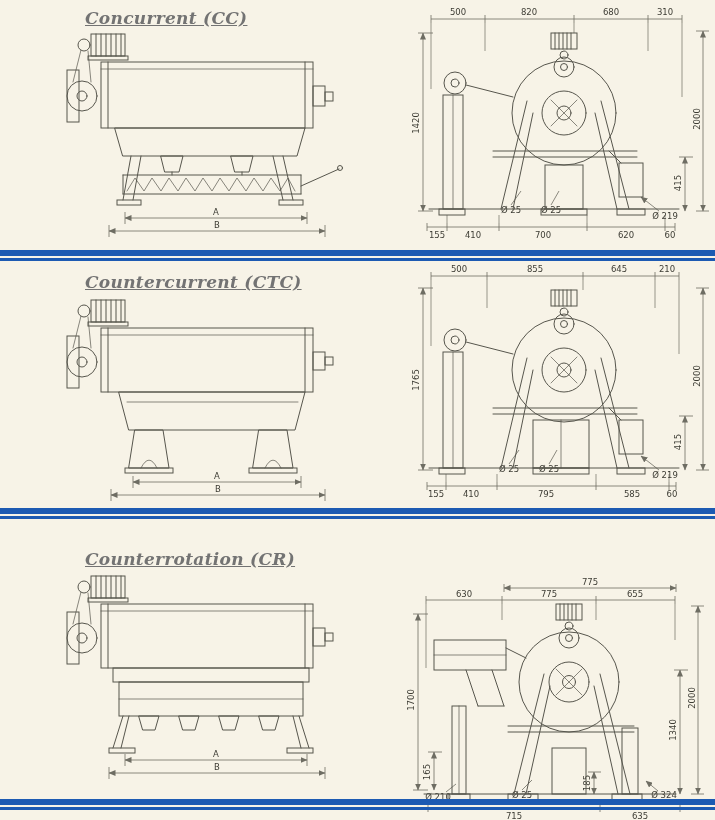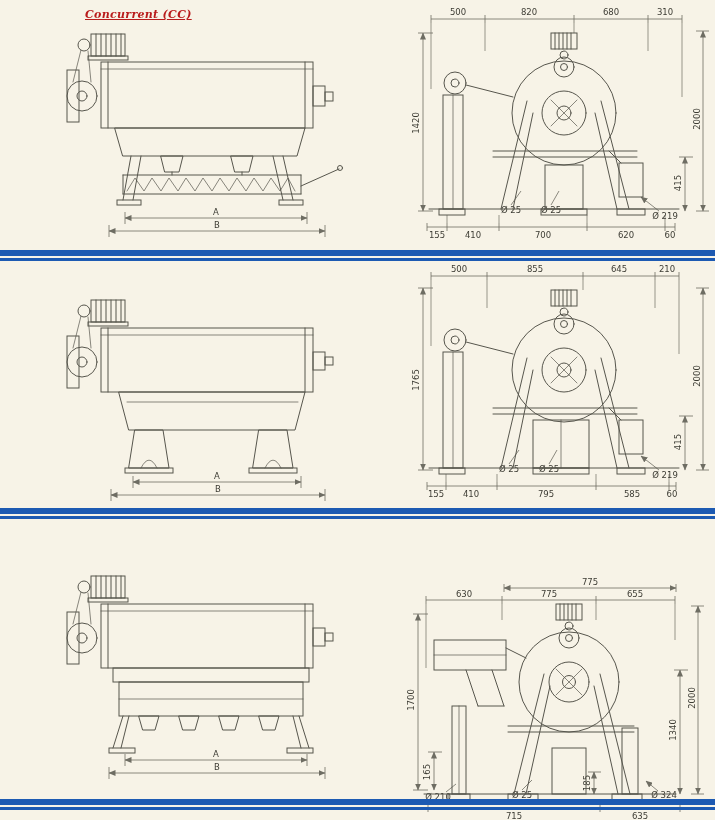--- a/index.html
+++ b/index.html
@@ -1,20 +1,20 @@
 <!DOCTYPE html>
 <html><head>
 <meta charset="utf-8">
 <style>
   * { margin:0; padding:0; box-sizing:border-box; }
   html,body { width:715px; height:820px; }
   body { position:relative; font-family:"DejaVu Sans", sans-serif; background:#f7f3e7; }
   .page { position:absolute; inset:0; overflow:hidden; }
   .title { position:absolute; font-family:"DejaVu Serif", serif; font-style:italic; font-weight:bold;
-           font-size:11px; color:#b91c1c; text-decoration:underline; letter-spacing:.3px; }
+           font-size:17px; color:#737373; text-decoration:underline; letter-spacing:.3px; }
   .fig { position:absolute; }
   svg { display:block; overflow:visible; }
   svg .ln  { stroke:#57564d; fill:none; stroke-width:1; stroke-linecap:round; }
   svg .thin{ stroke-width:.7; }
   svg .dim { stroke:#6e6d63; fill:none; stroke-width:.8; }
   svg text { font-family:"DejaVu Sans", sans-serif; font-size:8.5px; fill:#3d3c34; stroke:none; }
   .divider { position:absolute; left:0; width:715px; }
   .bar { width:100%; }
   .bar.thick { height:6px; }
   .bar.thin  { height:3px; margin-top:2px; }
@@ -223,20 +223,21 @@
       </g>
     </g>
   </svg>
   </div>
 
   <div class="divider" style="top:250px;">
     <div class="bar thick" style="background: rgb(29, 90, 178);"></div>
       <div class="bar thin" style="background: rgb(29, 90, 178);"></div>
   </div>
 
+  <div class="title" style="left:85px; top:272px;">Countercurrent (CTC)</div>
 
   <div class="fig" style="left:55px; top:290px;">
   <svg width="300" height="215" viewBox="0 0 300 215">
     <defs>
       <marker id="am3" markerWidth="7" markerHeight="6" refX="6.5" refY="3" orient="auto-start-reverse" markerUnits="userSpaceOnUse">
         <path d="M0,0 L7,3 L0,6 z" fill="#6e6d63"></path>
       </marker>
     </defs>
     <g class="ln">
       <g>
@@ -415,20 +416,21 @@
       </g>
     </g>
   </svg>
   </div>
 
   <div class="divider" style="top:508px;">
     <div class="bar thick" style="background: rgb(29, 90, 178);"></div>
       <div class="bar thin" style="background: rgb(29, 90, 178);"></div>
   </div>
 
+  <div class="title" style="left:85px; top:549px;">Counterrotation (CR)</div>
 
   <div class="fig" style="left:55px; top:568px;">
   <svg width="300" height="215" viewBox="0 0 300 215">
     <defs>
       <marker id="am5" markerWidth="7" markerHeight="6" refX="6.5" refY="3" orient="auto-start-reverse" markerUnits="userSpaceOnUse">
         <path d="M0,0 L7,3 L0,6 z" fill="#6e6d63"></path>
       </marker>
     </defs>
     <g class="ln">
       <g>

